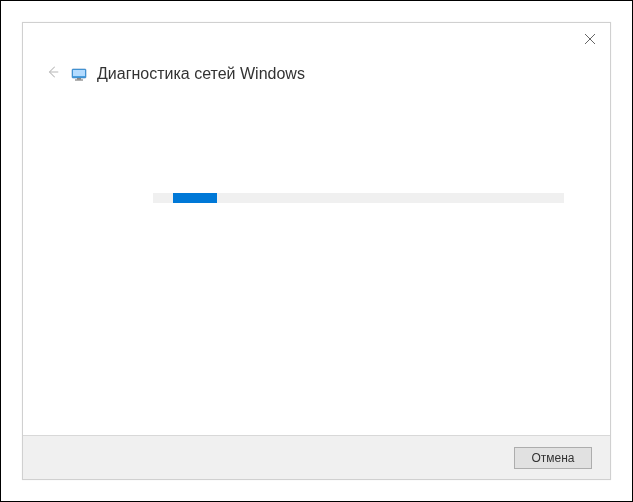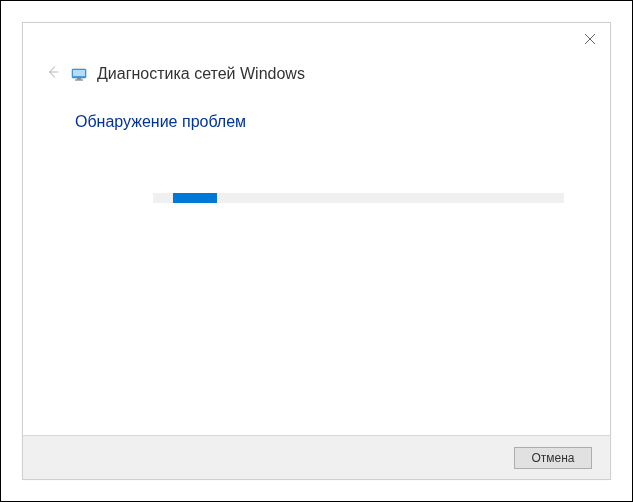--- a/index.html
+++ b/index.html
@@ -146,21 +146,20 @@
       <svg viewBox="0 0 16 16">
           <rect x="1" y="3" width="14" height="9" rx="1" fill="#4a9edd" stroke="#2b6cb0" stroke-width="0.5"></rect>
           <rect x="2" y="4" width="12" height="6" fill="#b3dbff"></rect>
           <rect x="6" y="12" width="4" height="1.5" fill="#888"></rect>
           <rect x="4" y="13.5" width="8" height="1" fill="#666"></rect>
         </svg>
     </div>
     <span class="title-text">Диагностика сетей Windows</span>
   </div>
 
-  <h1 class="main-heading">Обнаружение проблем</h1>
 
   <div class="progress-bar">
     <div class="progress-fill"></div>
   </div>
 
   <div class="footer">
     <button class="cancel-btn">Отмена</button>
   </div>
 
 </div>

